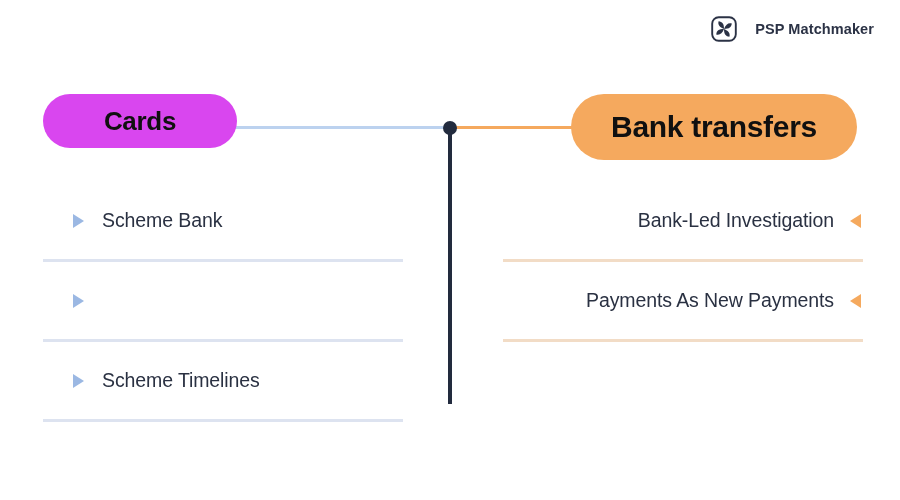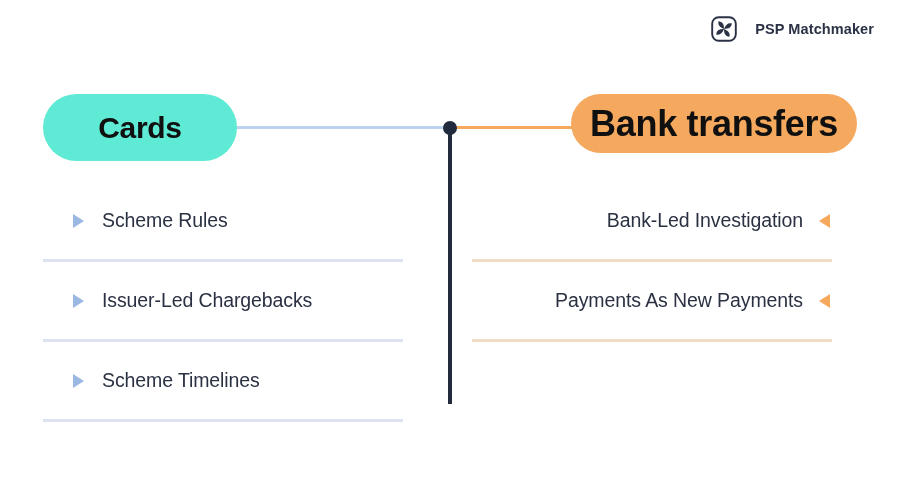--- a/index.html
+++ b/index.html
@@ -85,40 +85,40 @@
     justify-content: center;
     border-radius: 999px;
     color: #101010;
     font-weight: 700;
     letter-spacing: -0.3px;
   }
   .pill-cards {
     left: 43px;
     top: 94px;
     width: 194px;
-    height: 67px;
-    background: #5eead4;
-    font-size: 30px;
+    height: 54px;
+    background: #d946ef;
+    font-size: 26px;
   }
   .pill-bank {
     left: 571px;
     top: 94px;
     width: 286px;
-    height: 59px;
+    height: 66px;
     background: #f5a95e;
-    font-size: 36px;
+    font-size: 30px;
   }
 
   
   .col {
     position: absolute;
     top: 182px;
   }
   .col-left  { left: 43px;  width: 360px; }
-  .col-right { left: 472px; width: 360px; }
+  .col-right { left: 503px; width: 360px; }
 
   .row {
     height: 77px;
     box-sizing: border-box;
     display: flex;
     align-items: center;
   }
   .col-left .row  { justify-content: flex-start; padding-left: 30px; }
   .col-right .row { justify-content: flex-end;   padding-right: 2px; }
 
@@ -181,27 +181,26 @@
     <span>Cards</span>
   </div>
   <div class="pill pill-bank">
     <span>Bank transfers</span>
   </div>
 
   <div class="col col-left">
 
     <div class="row">
       <span class="tri tri-right"></span>
-      <span class="row-label">Scheme Rules</span>
+      <span class="row-label">Scheme Bank</span>
     </div>
     <div class="divider divider-blue"></div>
 
     <div class="row">
       <span class="tri tri-right"></span>
-      <span class="row-label">Issuer-Led Chargebacks</span>
     </div>
     <div class="divider divider-blue"></div>
 
     <div class="row">
       <span class="tri tri-right"></span>
       <span class="row-label">Scheme Timelines</span>
     </div>
     <div class="divider divider-blue"></div>
 
   </div>

